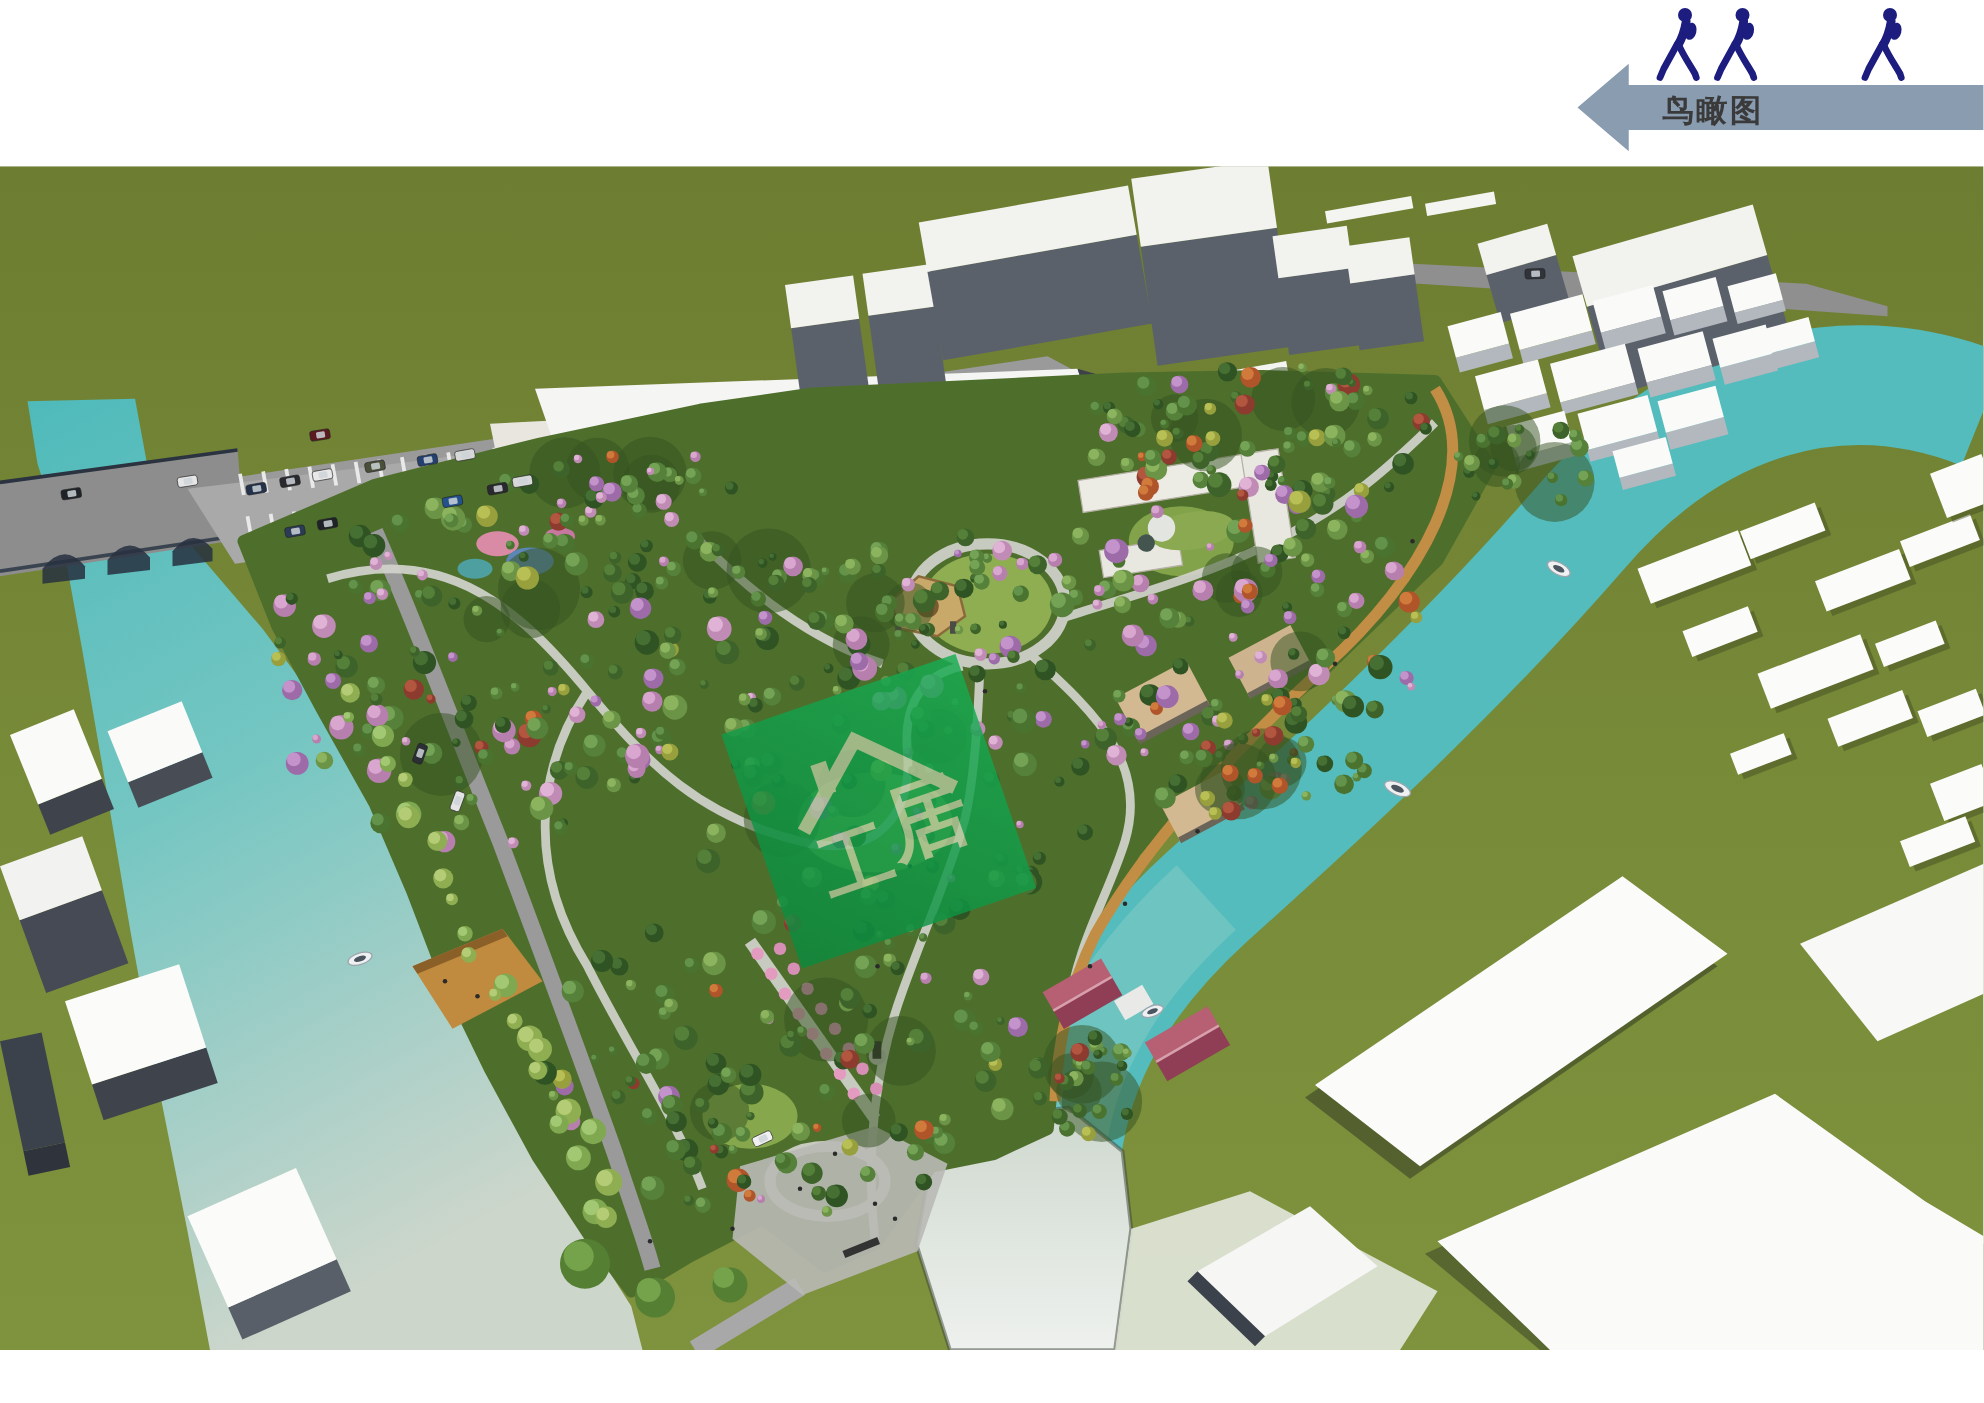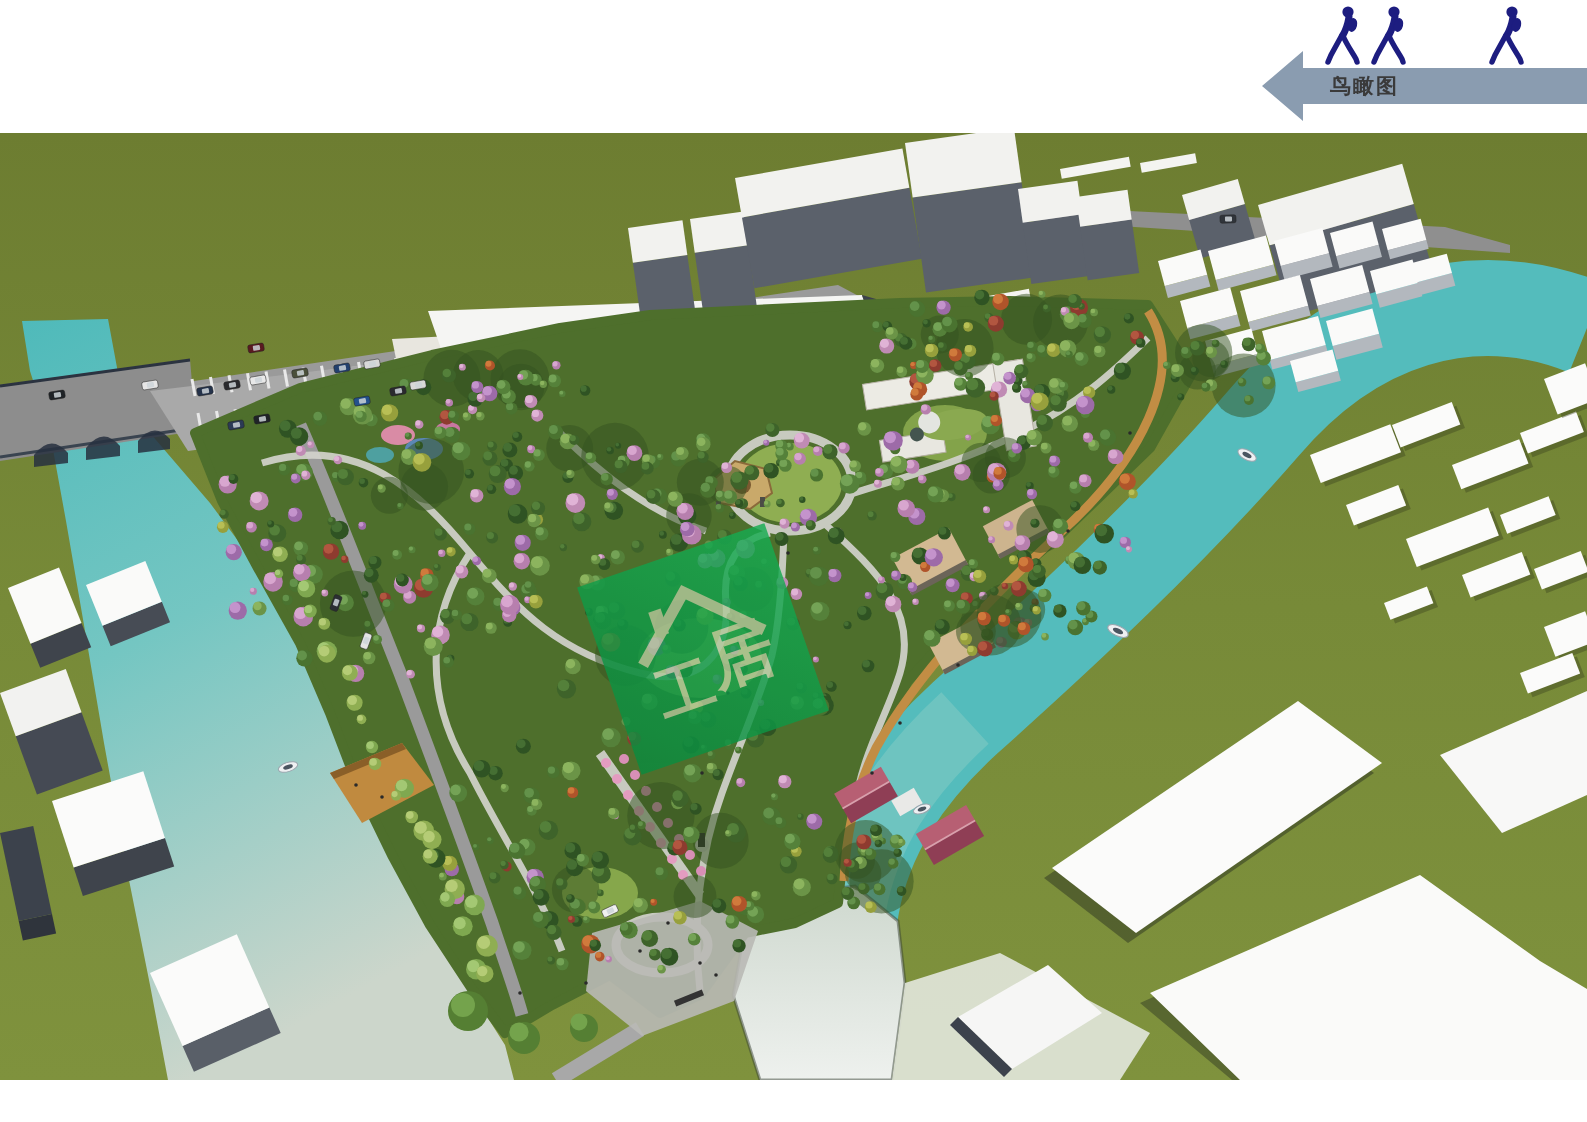--- a/index.html
+++ b/index.html
@@ -1,20 +1,20 @@
 <!DOCTYPE html>
 <html><head>
 <meta charset="utf-8">
 <style>
   html,body{margin:0;padding:0;background:#ffffff;}
   #page{position:relative;width:1587px;height:1122px;background:#ffffff;overflow:hidden;
         font-family:"DejaVu Sans","Liberation Sans",sans-serif;}
   #render-svg{position:absolute;left:0;top:133px;}
   #header-svg{position:absolute;left:0;top:0;}
-  #arrow-label{position:absolute;left:1330px;top:72px;font-size:21px;letter-spacing:2px;
+  #arrow-label{position:absolute;left:1330px;top:72px;font-size:25px;letter-spacing:2px;
                color:#3a3a3a;font-weight:bold;}
 </style>
 </head>
 <body>
 
 <div id="page">
 
   <svg id="header-svg" width="1587" height="133" viewBox="0 0 1587 133">
     <defs>
       <g id="walker">

